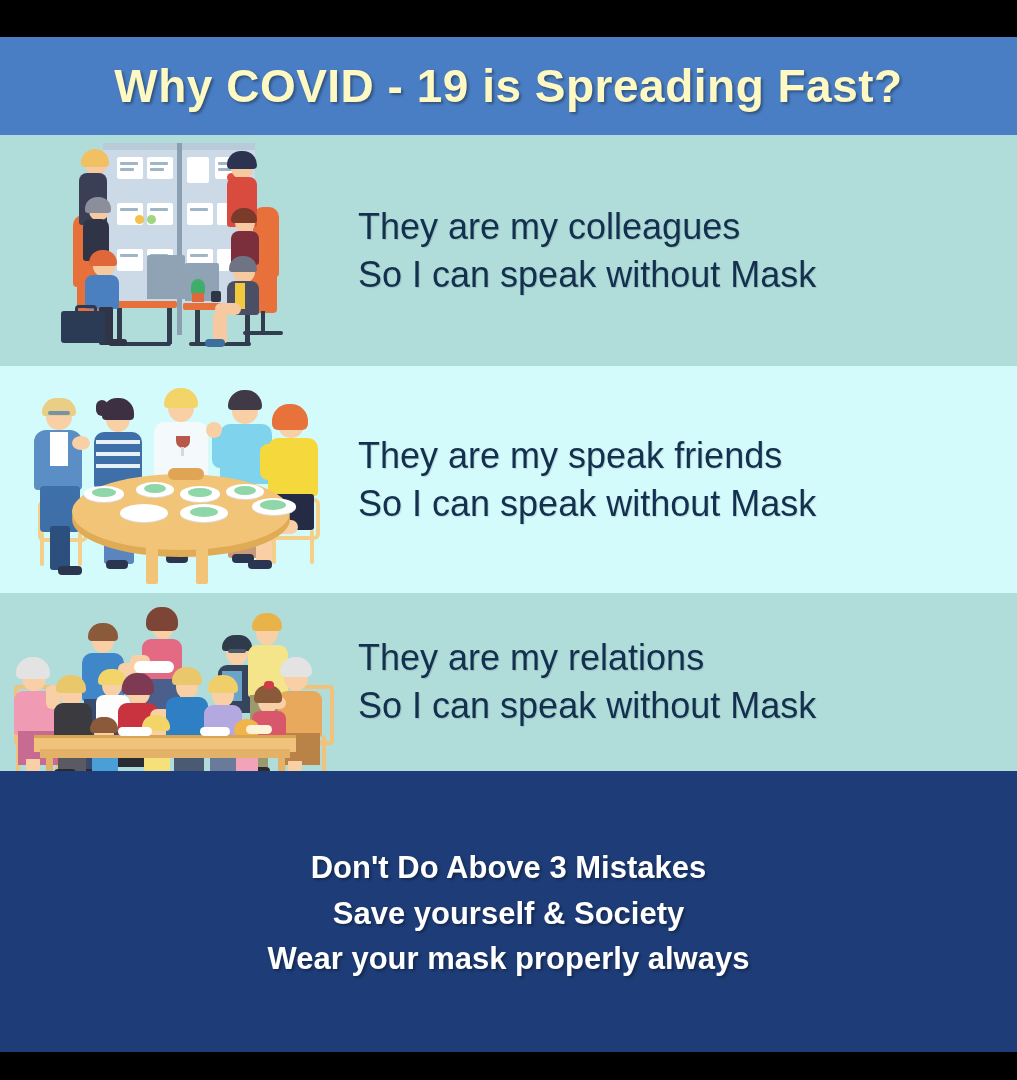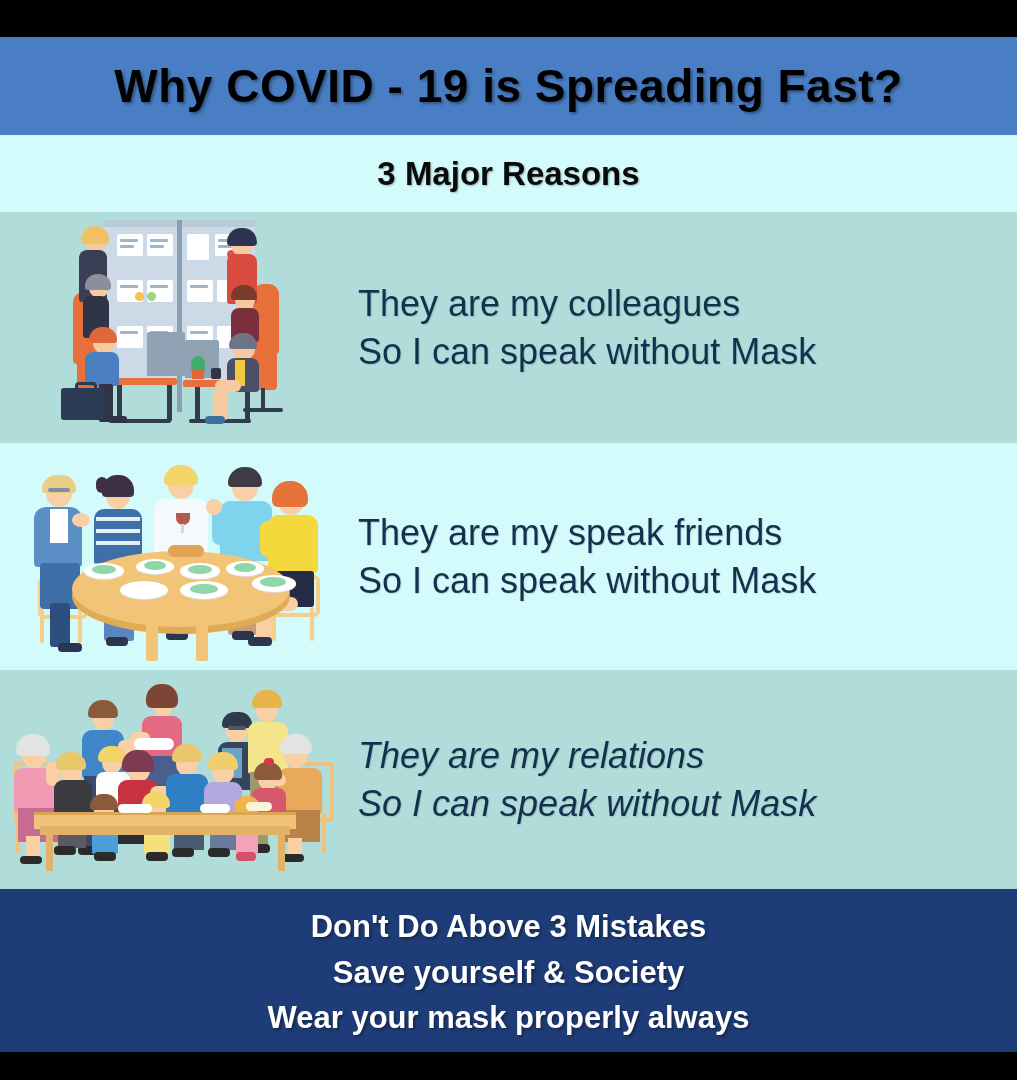--- a/index.html
+++ b/index.html
@@ -24,21 +24,21 @@
   .bar-black-bottom { height: 28px; background: #000000; flex: none; }
 
   
   .title-band {
     flex: none;
     height: 98px;
     background: #4a7ec4;
     display: flex; align-items: center; justify-content: center;
   }
   .title-text {
-    color: #000000;
+    color: #fef9c3;
     font-size: 46px;
     font-weight: bold;
     letter-spacing: 0.5px;
     text-shadow: 2px 2px 3px rgba(0,0,0,0.35);
     white-space: nowrap;
   }
 
   
   .subtitle-band {
     flex: none;
@@ -59,21 +59,21 @@
     flex: none;
     display: flex;
     align-items: center;
     position: relative;
     overflow: hidden;
   }
   .row-teal { background: #b0ddda; }
   .row-cyan { background: #d4fbfb; }
   .row-1 { height: 231px; }
   .row-2 { height: 227px; }
-  .row-3 { height: 219px; font-style: italic; }
+  .row-3 { height: 178px; }
 
   .illo {
     flex: none;
     position: relative;
     height: 100%;
   }
   .illo-1 { width: 350px; }
   .illo-2 { width: 350px; }
   .illo-3 { width: 350px; }
 
@@ -163,23 +163,20 @@
 <body>
 
 <div class="poster">
 
   <div class="bar-black-top"></div>
 
   <div class="title-band">
     <div class="title-text">Why COVID - 19 is Spreading Fast?</div>
   </div>
 
-  <div class="subtitle-band">
-    <div class="subtitle-text">3 Major Reasons</div>
-  </div>
 
   <div class="reason-row row-teal row-1">
     <div class="illo illo-1">
       <div class="office">
 
         <div class="cub-panel cub-wall"></div>
         <div class="cub-panel" style="left:48px;top:0;width:152px;height:7px;background:#b9cbd9;"></div>
         <div class="cub-panel cub-divider"></div>
 
         <div class="scr" style="left:62px;top:14px;width:26px;height:22px;"></div>

